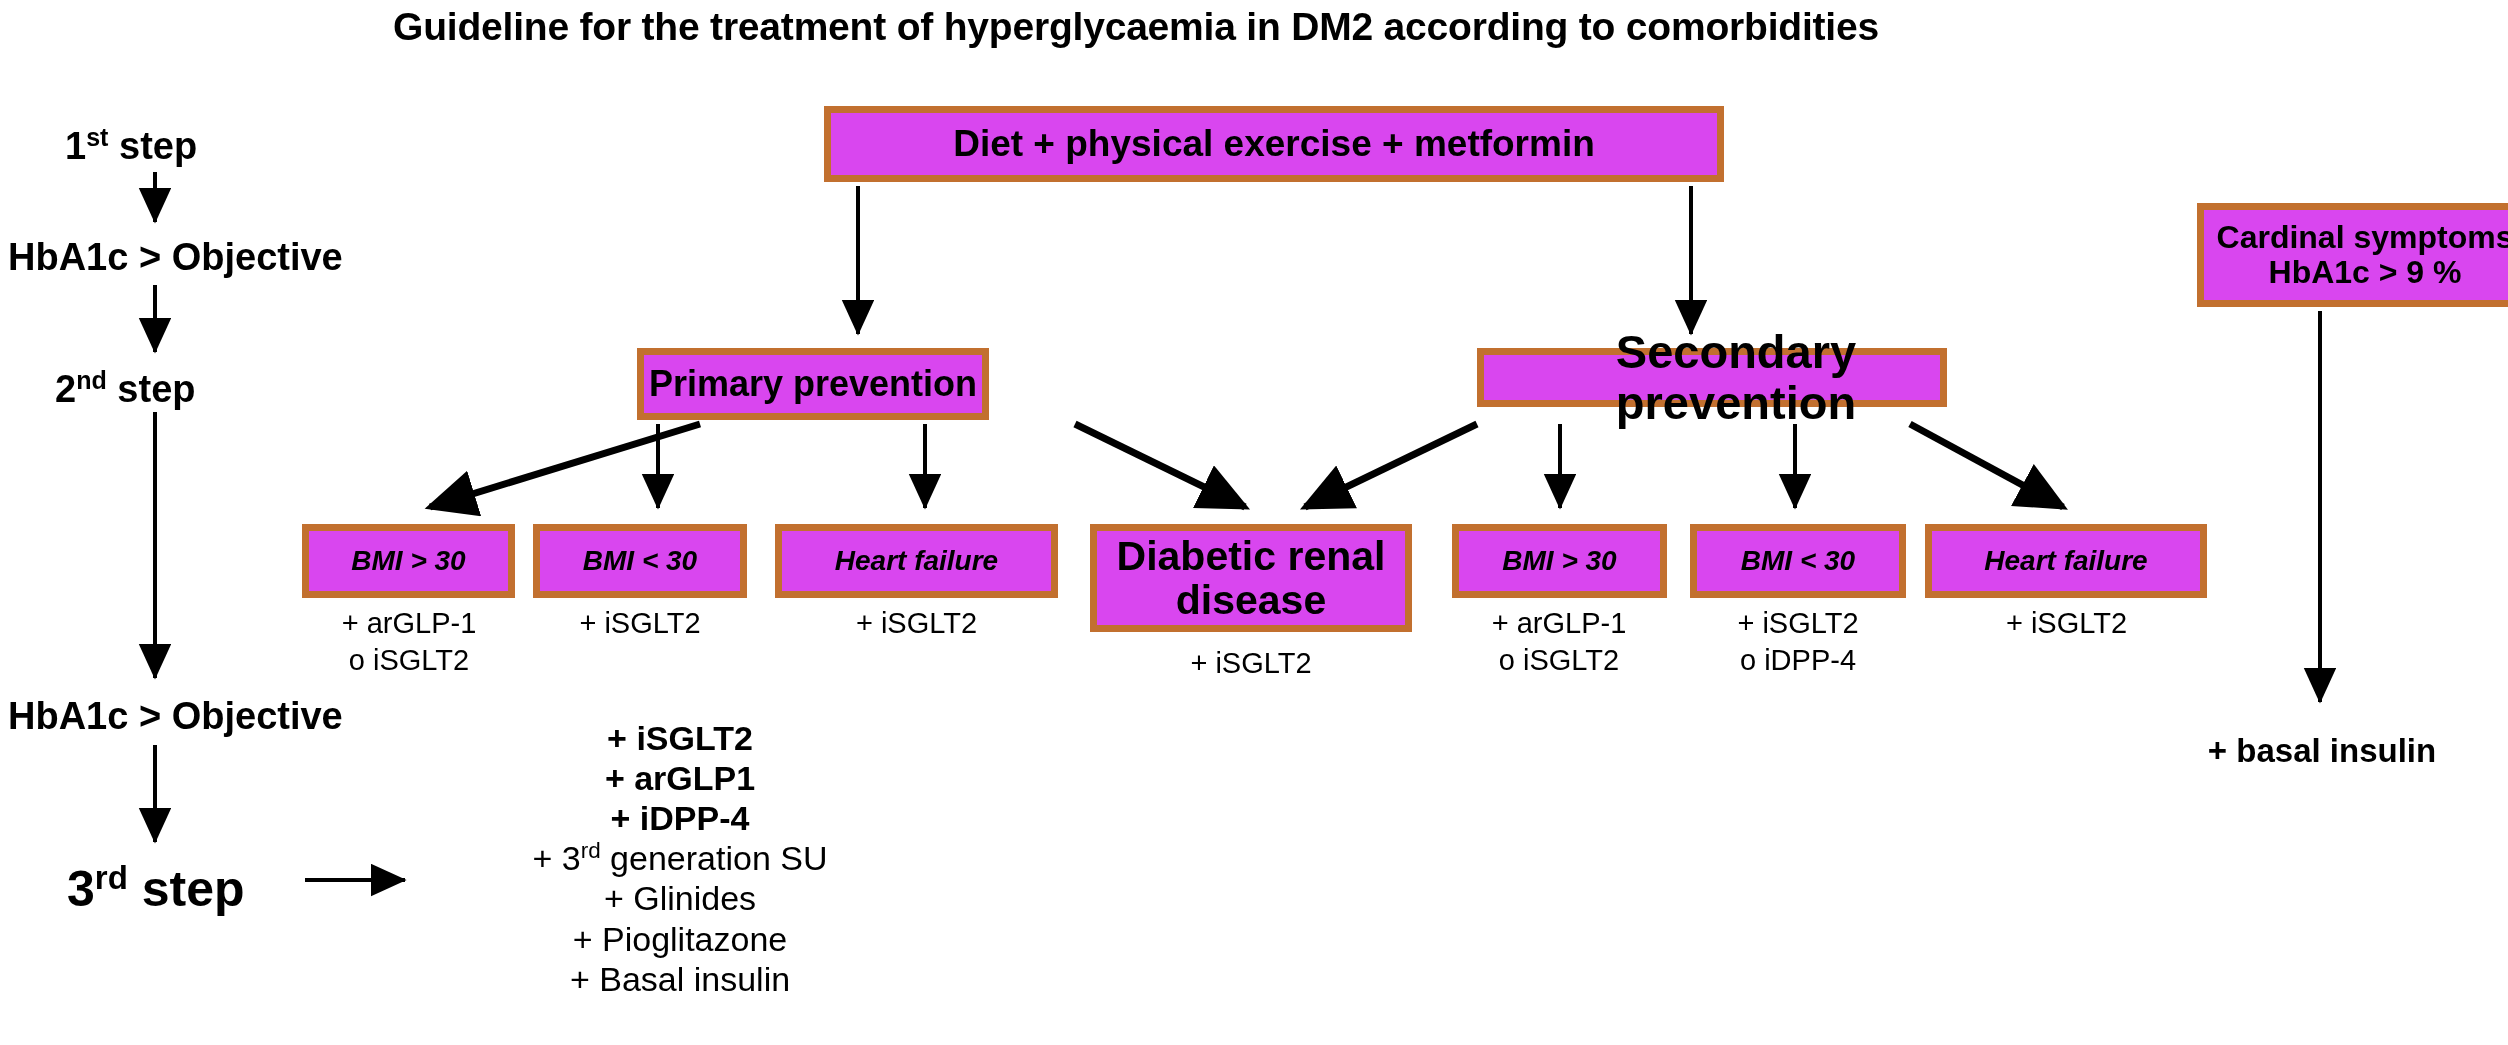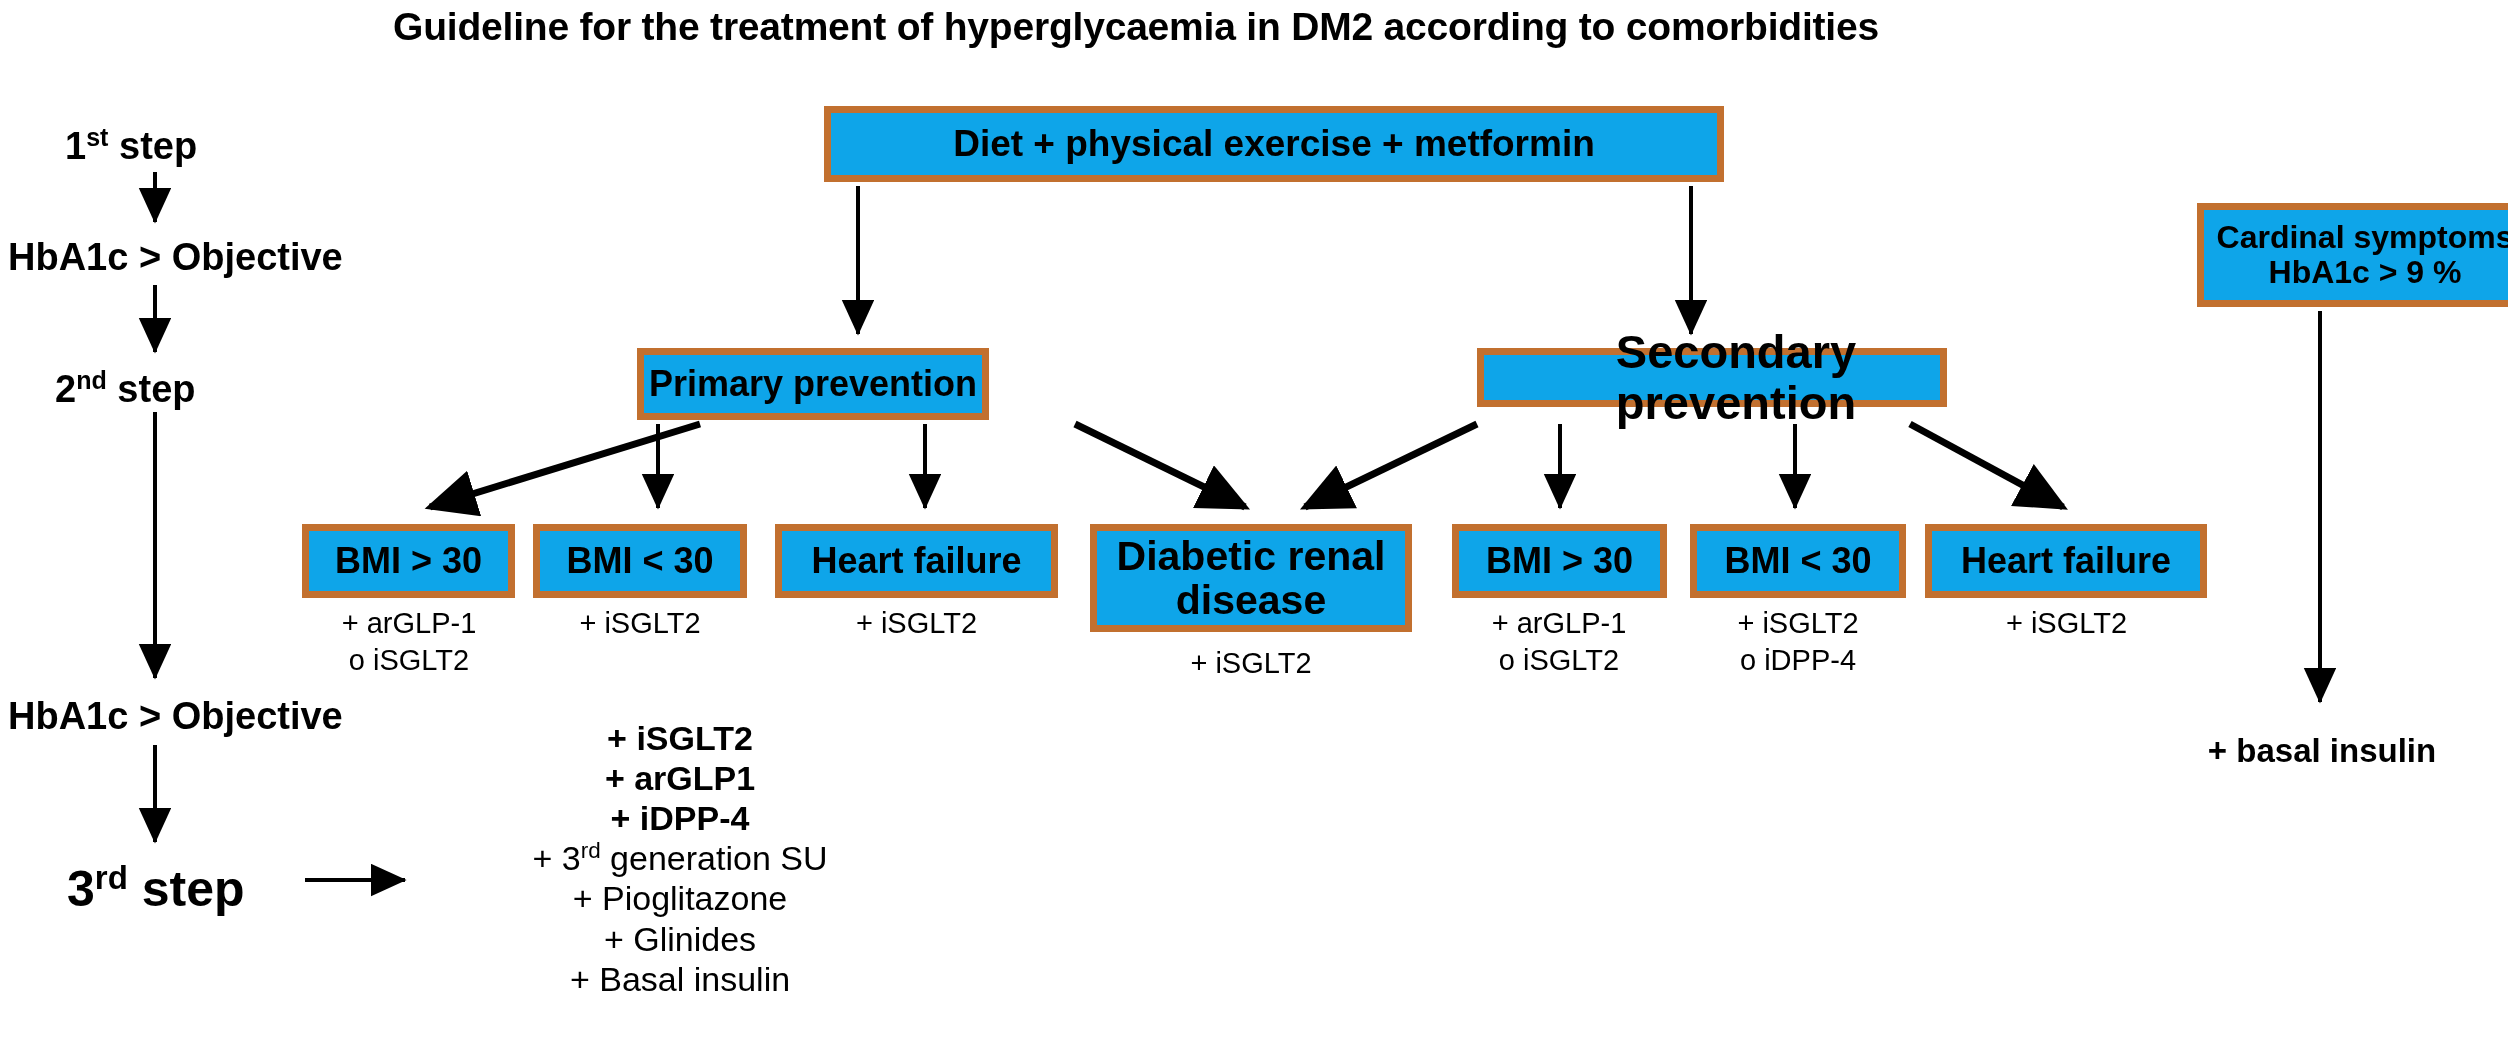--- a/index.html
+++ b/index.html
@@ -12,30 +12,30 @@
 
   .abs{position:absolute;box-sizing:border-box;}
 
   .page-title{
     left:0;top:5px;width:2272px;text-align:center;
     font-size:39px;font-weight:bold;letter-spacing:-0.2px;
   }
 
   
   .obox{
-    border:7px solid #C2702F;background:#0ea5e9;
+    border:7px solid #C2702F;background:#d946ef;
     display:flex;align-items:center;justify-content:center;
     text-align:center;font-weight:bold;line-height:1.08;
   }
 
   .box-top{left:824px;top:106px;width:900px;height:76px;font-size:37px;}
   .box-primary{left:637px;top:348px;width:352px;height:72px;font-size:36px;}
   .box-secondary{left:1477px;top:348px;width:470px;height:59px;font-size:47px;padding-left:48px;}
 
-  .cond{height:74px;font-size:36px;}
+  .cond{height:74px;font-size:28px;font-style:italic;}
   .cond-a{left:302px;top:524px;width:213px;}
   .cond-b{left:533px;top:524px;width:214px;}
   .cond-c{left:775px;top:524px;width:283px;}
   .cond-d{left:1090px;top:524px;width:322px;height:108px;font-size:41px;text-align:right;}
   .cond-e{left:1452px;top:524px;width:215px;}
   .cond-f{left:1690px;top:524px;width:216px;}
   .cond-g{left:1925px;top:524px;width:282px;}
 
   .box-cardinal{left:2153px;top:203px;width:336px;height:104px;font-size:32px;flex-direction:column;margin-left:44px;}
 
@@ -173,16 +173,16 @@
 
 <div class="abs insulin-note">
   <div>+ basal insulin</div>
 </div>
 
 <div class="abs druglist">
   <div class="b">+ iSGLT2</div>
   <div class="b">+ arGLP1</div>
   <div class="b">+ iDPP-4</div>
   <div class="n"><span>+ 3</span><sup>rd</sup><span> generation SU</span></div>
+  <div class="n">+ Glinides</div>
   <div class="n">+ Pioglitazone</div>
-  <div class="n">+ Glinides</div>
   <div class="n">+ Basal insulin</div>
 </div>
 
 </body></html>

